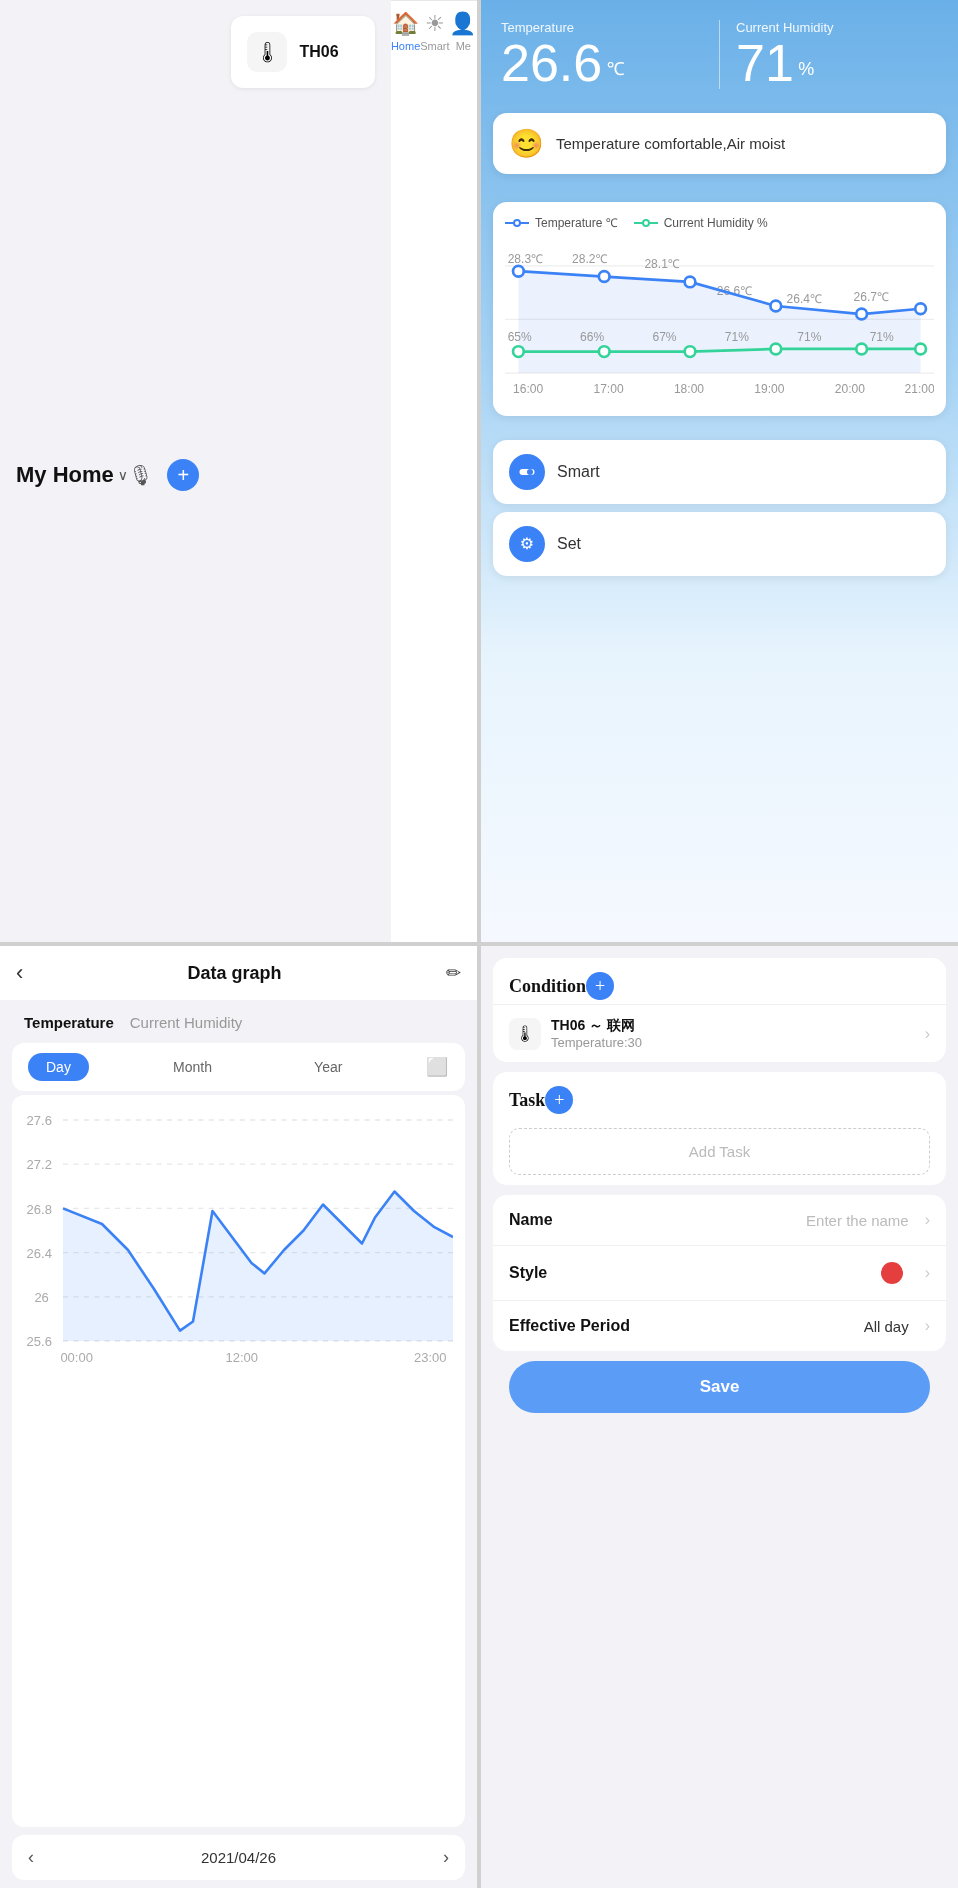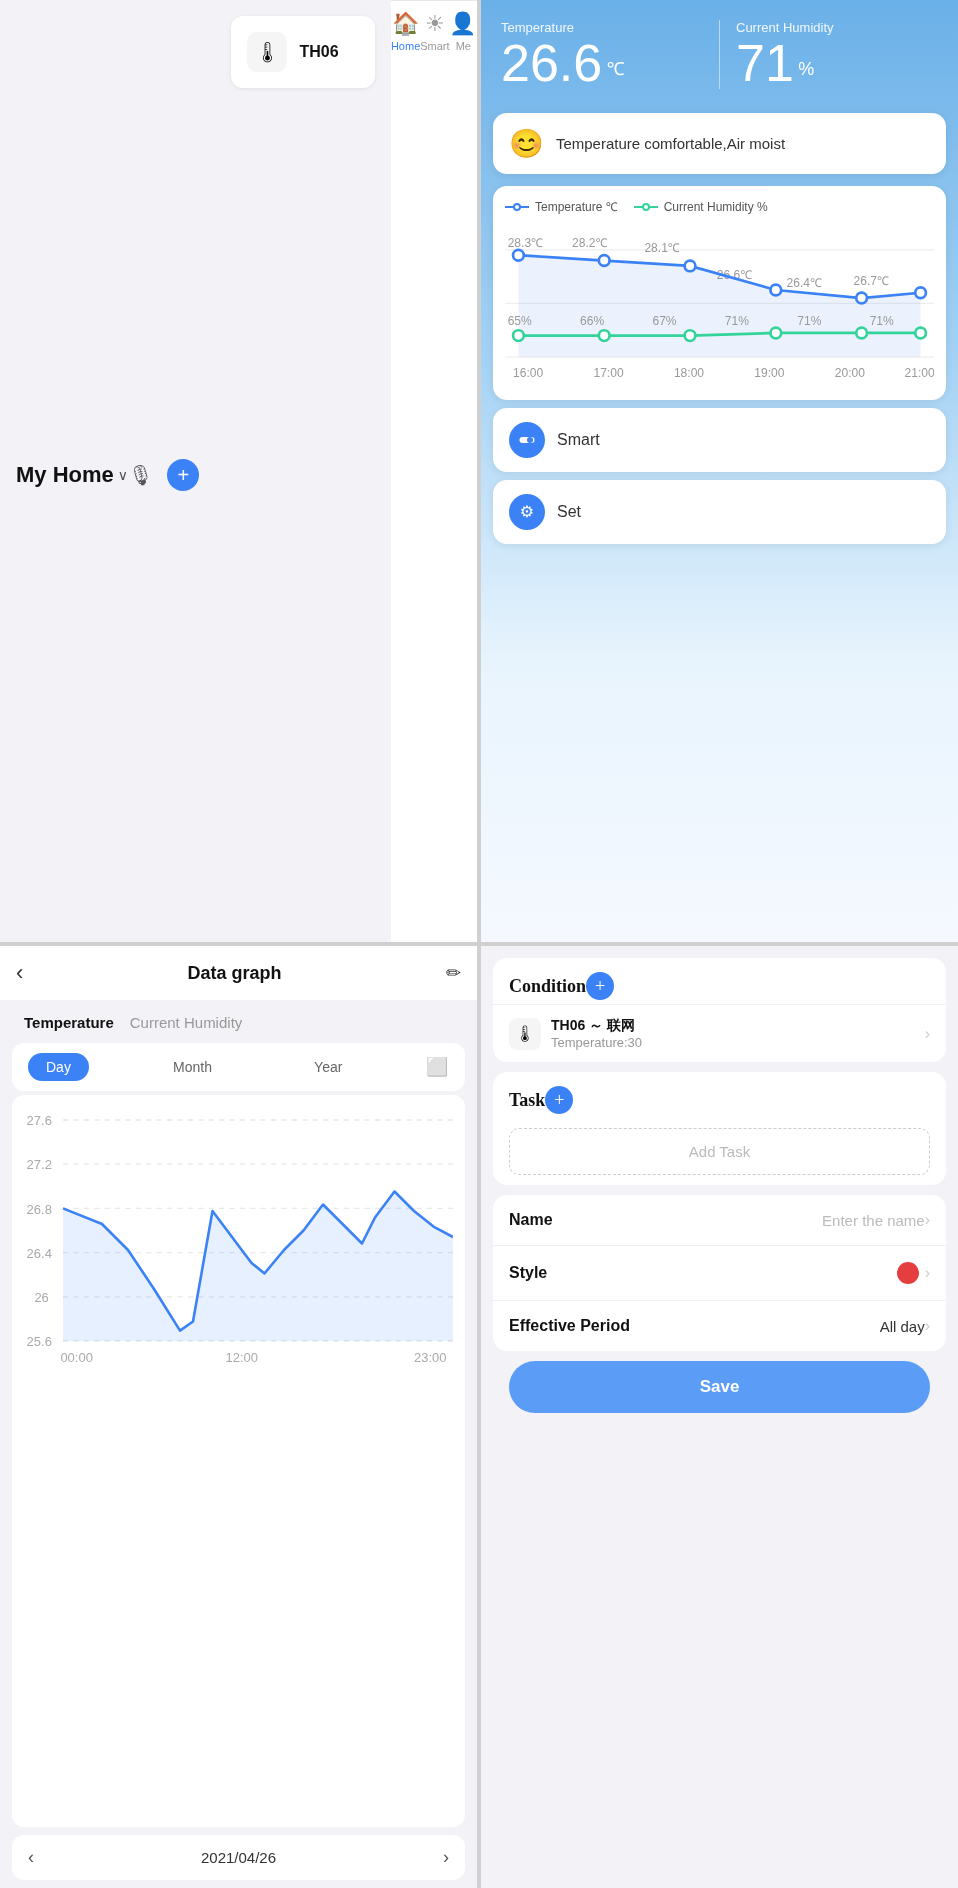--- a/index.html
+++ b/index.html
@@ -133,21 +133,21 @@
       display: flex;
       align-items: center;
       gap: 12px;
       box-shadow: 0 2px 8px rgba(0,0,0,0.08);
     }
     .comfort-emoji { font-size: 28px; }
     .comfort-text { font-size: 15px; color: #333; font-weight: 500; }
     .chart-card {
       background: white;
       border-radius: 14px;
-      margin: 4px 12px;
+      margin: 20px 12px;
       padding: 12px;
       box-shadow: 0 2px 8px rgba(0,0,0,0.08);
     }
     .chart-legend {
       display: flex; gap: 16px; margin-bottom: 8px;
     }
     .legend-item { display: flex; align-items: center; gap: 6px; font-size: 12px; color: #555; }
     .chart-svg { width: 100%; }
     .smart-card, .set-card {
       background: white;
@@ -320,21 +320,21 @@
     .field-label { font-size: 16px; font-weight: 600; color: #111; }
     .field-value { font-size: 15px; color: #bbb; }
     .field-value.has-value { color: #333; }
     .style-dot {
       width: 22px; height: 22px;
       background: #e53e3e;
       border-radius: 50%;
       display: inline-block;
       margin-right: 6px;
     }
-    .field-right { display: flex; align-items: center; gap: 0; }
+    .field-right { display: flex; align-items: center; gap: 16px; }
     .save-btn {
       background: #5b9cf6;
       color: white;
       border: none;
       border-radius: 30px;
       font-size: 17px;
       font-weight: 600;
       padding: 16px;
       width: calc(100% - 32px);
       margin: 8px 16px 12px;

